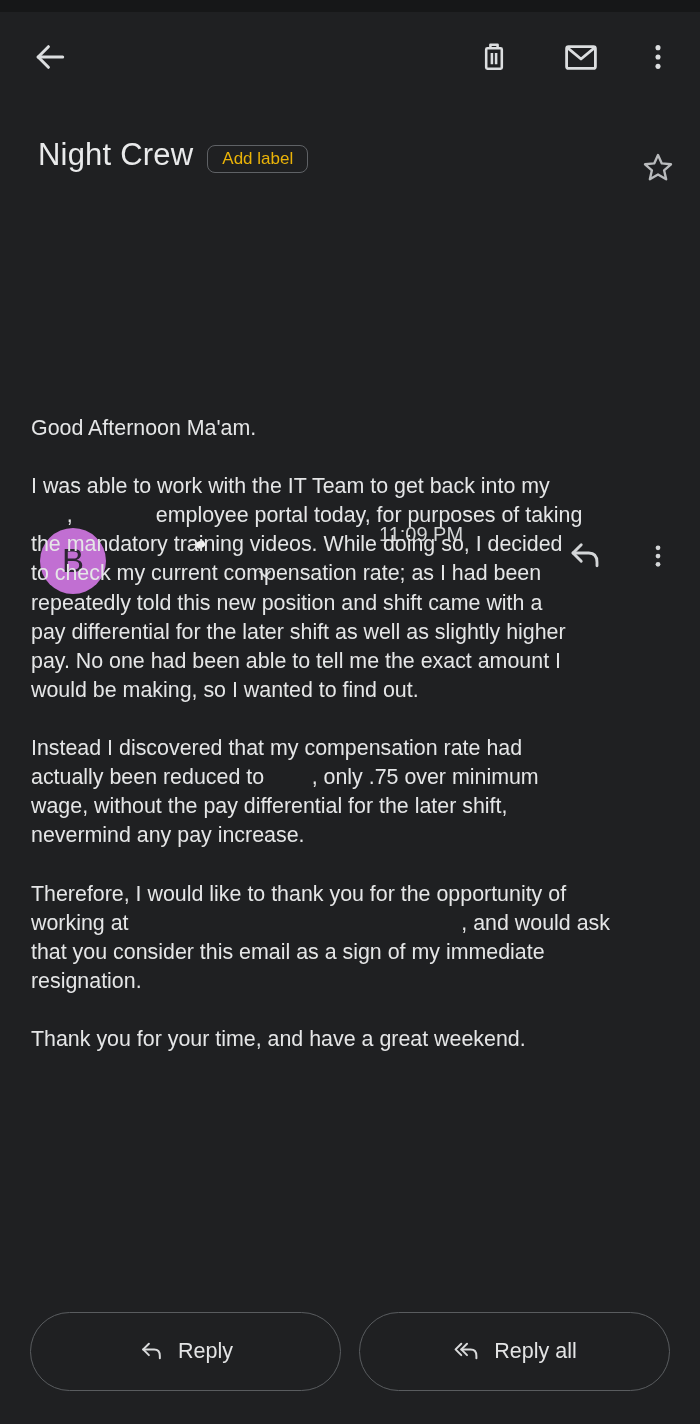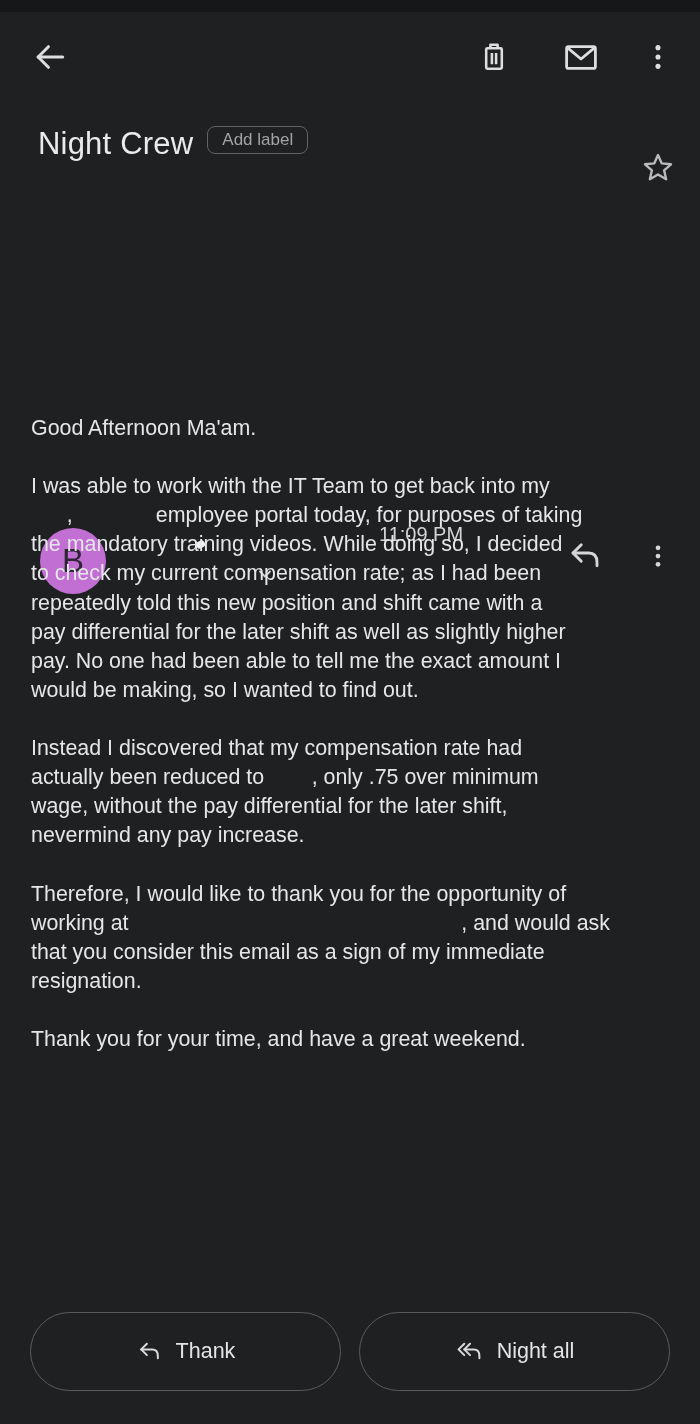--- a/index.html
+++ b/index.html
@@ -14,26 +14,26 @@
   
   .appbar{position:absolute;top:0;left:0;width:700px;height:115px;}
   .icon-btn{position:absolute;display:flex;align-items:center;justify-content:center;background:transparent;border:none;padding:0;cursor:pointer;}
   .icon-btn svg{display:block;}
   .back-btn{left:28px;top:35px;width:44px;height:44px;}
   .trash-btn{left:472px;top:35px;width:44px;height:44px;}
   .unread-btn{left:558px;top:35px;width:46px;height:44px;}
   .more-btn-top{left:640px;top:35px;width:36px;height:44px;}
 
   
-  .subject-row{position:absolute;top:126px;left:38px;right:24px;height:54px;display:flex;align-items:flex-start;}
+  .subject-row{position:absolute;top:119px;left:38px;right:24px;height:54px;display:flex;align-items:flex-end;}
   .subject-title{font-size:31px;font-weight:400;color:#e9eaeb;letter-spacing:.2px;white-space:nowrap;}
   .add-label-chip{
     margin-left:14px;height:28px;padding:0 14px;display:flex;align-items:center;
     border:1.3px solid #5f6266;border-radius:8px;background:transparent;
-    color:#a3a3a3;font-size:17px;font-family:"Liberation Sans",sans-serif;cursor:pointer;
+    color:#eab308;font-size:17px;font-family:"Liberation Sans",sans-serif;cursor:pointer;
   }
   .star-btn{left:636px;top:146px;width:44px;height:44px;}
 
   
   .sender-row{position:absolute;top:255px;left:0;width:700px;height:110px;}
   .avatar{
     position:absolute;left:40px;top:273px;width:66px;height:66px;border-radius:50%;
     background:#c16fd2;display:flex;align-items:center;justify-content:center;
     color:#2d2533;font-size:33px;font-weight:400;cursor:pointer;
   }
@@ -172,26 +172,26 @@
 Thank you for your time, and have a great weekend.</div>
 
   <div class="actions-row">
     <button class="action-btn">
       <span>
         <svg width="27" height="25" viewBox="0 0 24 24" fill="none" stroke="#dadbdc" stroke-width="1.9" stroke-linecap="round" stroke-linejoin="round">
           <path d="M9.5 4.5 L4 10 L9.5 15.5"></path>
           <path d="M4 10 H14.5 Q20 10 20 16.2 V18.5"></path>
         </svg>
       </span>
-      <span>Thank</span>
+      <span>Reply</span>
     </button>
     <button class="action-btn">
       <span>
         <svg width="29" height="25" viewBox="0 0 26 24" fill="none" stroke="#dadbdc" stroke-width="1.9" stroke-linecap="round" stroke-linejoin="round">
           <path d="M8 4.5 L2.5 10 L8 15.5"></path>
           <path d="M13.5 4.5 L8 10 L13.5 15.5"></path>
           <path d="M8 10 H17 Q22.5 10 22.5 16.2 V18.5"></path>
         </svg>
       </span>
-      <span>Night all</span>
+      <span>Reply all</span>
     </button>
   </div>
 </div>
 
 </body></html>

